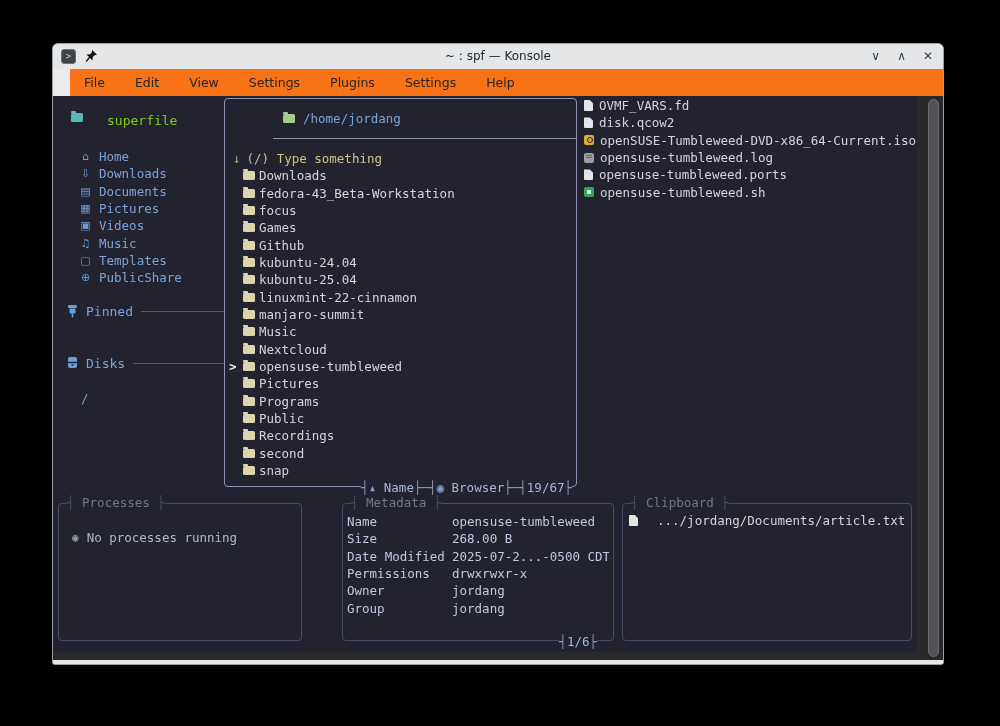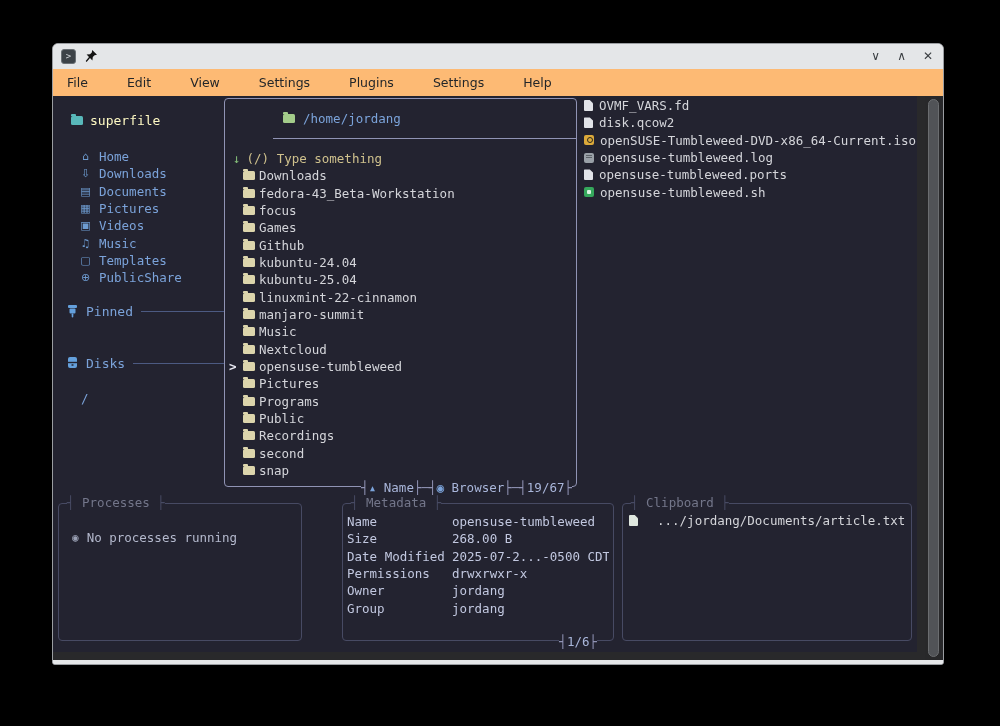--- a/index.html
+++ b/index.html
@@ -28,36 +28,36 @@
     box-shadow:0 6px 22px rgba(0,0,0,.7);display:flex;flex-direction:column;}
   .titlebar{height:25px;background:#e4e6e8;border-radius:5px 5px 0 0;
     display:flex;align-items:center;padding:0 8px;position:relative;}
   .tb-left{display:flex;align-items:center;gap:8px;}
   .konsole-icon{width:15px;height:15px;background:#3c4247;border:1px solid #6a7075;
     border-radius:3px;color:#cfd4d8;font-size:9px;line-height:13px;text-align:center;
     font-family:"DejaVu Sans Mono",monospace;}
   .tb-title{position:absolute;left:0;right:0;text-align:center;font-size:12px;color:#24282b;}
   .tb-controls{margin-left:auto;display:flex;gap:13px;z-index:2;}
   .tb-btn{font-size:12px;color:#3a3e42;cursor:default;line-height:1;padding:2px;}
-  .menubar{height:27px;background:#fdba74;display:flex;align-items:center;
-    gap:23px;padding:0 6px;}
+  .menubar{height:27px;background:#f97316;display:flex;align-items:center;
+    gap:14px;padding:0 6px;margin-left:17px;}
   .menu-item{font-size:12.5px;color:#232629;padding:3px 8px;border-radius:3px;}
   .bottom-frame{height:4px;background:#e6e8ea;border-radius:0 0 2px 2px;}
 
   
   .terminal{position:relative;height:565px;background:var(--term-bg);overflow:hidden;
     font-family:"DejaVu Sans Mono",monospace;font-size:12.5px;color:var(--text);}
   .app{position:absolute;left:0;top:0;width:864px;height:556px;background:var(--app-bg);}
   .scrollbar{position:absolute;right:0;top:0;width:18px;height:565px;background:#28282a;}
   .sb-thumb{position:absolute;left:3px;top:3px;width:11px;height:558px;
     border-radius:6px;background:#515357;border:1px solid #6b6d70;}
 
   
-  .side-title{position:absolute;left:18px;top:17px;display:flex;align-items:center;gap:7px;
-    color:#fef9c3;font-size:13px;}
+  .side-title{position:absolute;left:18px;top:17px;display:flex;gap:24px;
+    color:#84cc16;font-size:13px;}
   .side-title .folder{background:#58b8ba;}
   .side-items{position:absolute;left:26px;top:52px;width:170px;}
   .side-item{height:17.33px;display:flex;align-items:center;gap:7px;color:var(--blue);}
   .side-ico{width:13px;text-align:center;color:var(--icon-blue);font-size:11px;
     font-family:"DejaVu Sans",sans-serif;}
   .side-section{position:absolute;left:14px;width:158px;display:flex;align-items:center;gap:8px;
     color:var(--blue);font-size:13px;}
   .side-section .rule{flex:1;height:1px;background:#4c5a82;}
   .side-root{position:absolute;left:28px;color:var(--blue);}
 
@@ -133,20 +133,21 @@
 <div class="stage">
   <div class="window">
 
     <div class="titlebar">
       <div class="tb-left">
         <span class="konsole-icon">&gt;</span>
         <svg class="svg-ico" width="14" height="14" viewBox="0 0 14 14">
           <path d="M8.2 1l4.8 4.8-2.4.4-1.8 1.8-.4 3.4L6 9 2.6 12.9l-.9-.8L5 8 2.6 5.6 6 5.2 7.8 3.4z" fill="#141414"></path>
         </svg>
       </div>
+      <div class="tb-title">~ : spf — Konsole</div>
       <div class="tb-controls">
         <span class="tb-btn">∨</span>
         <span class="tb-btn">∧</span>
         <span class="tb-btn">✕</span>
       </div>
     </div>
 
     <div class="menubar">
         <div class="menu-item">File</div>
         <div class="menu-item">Edit</div>

